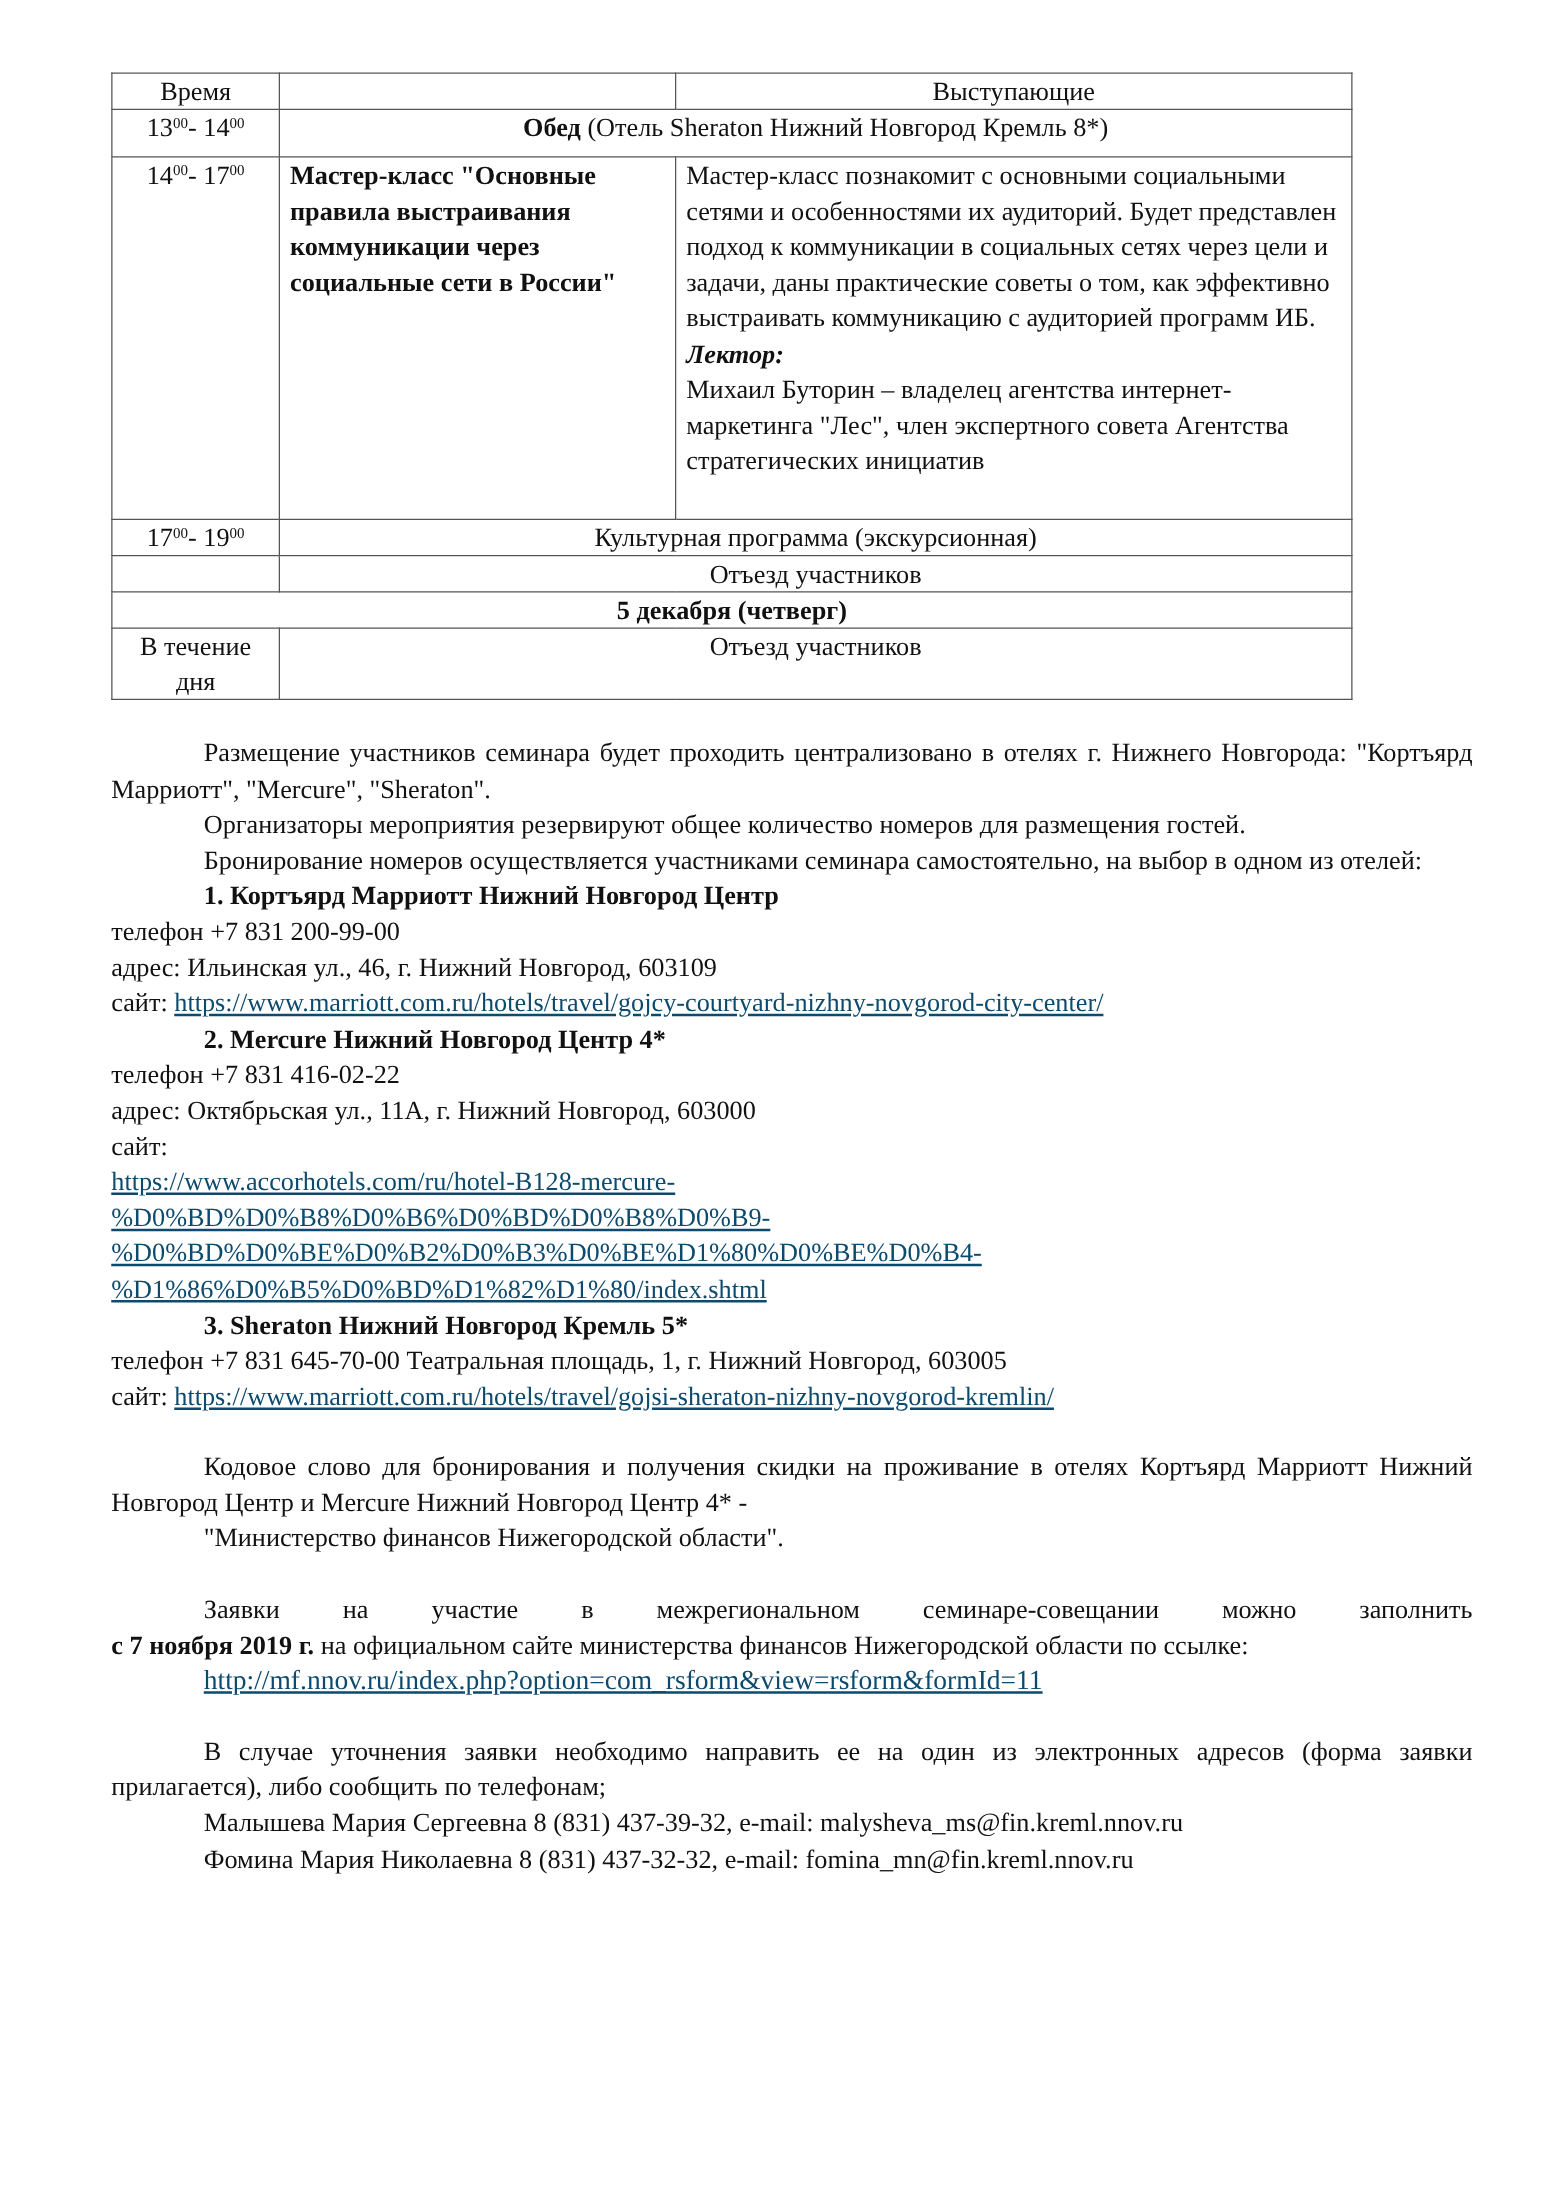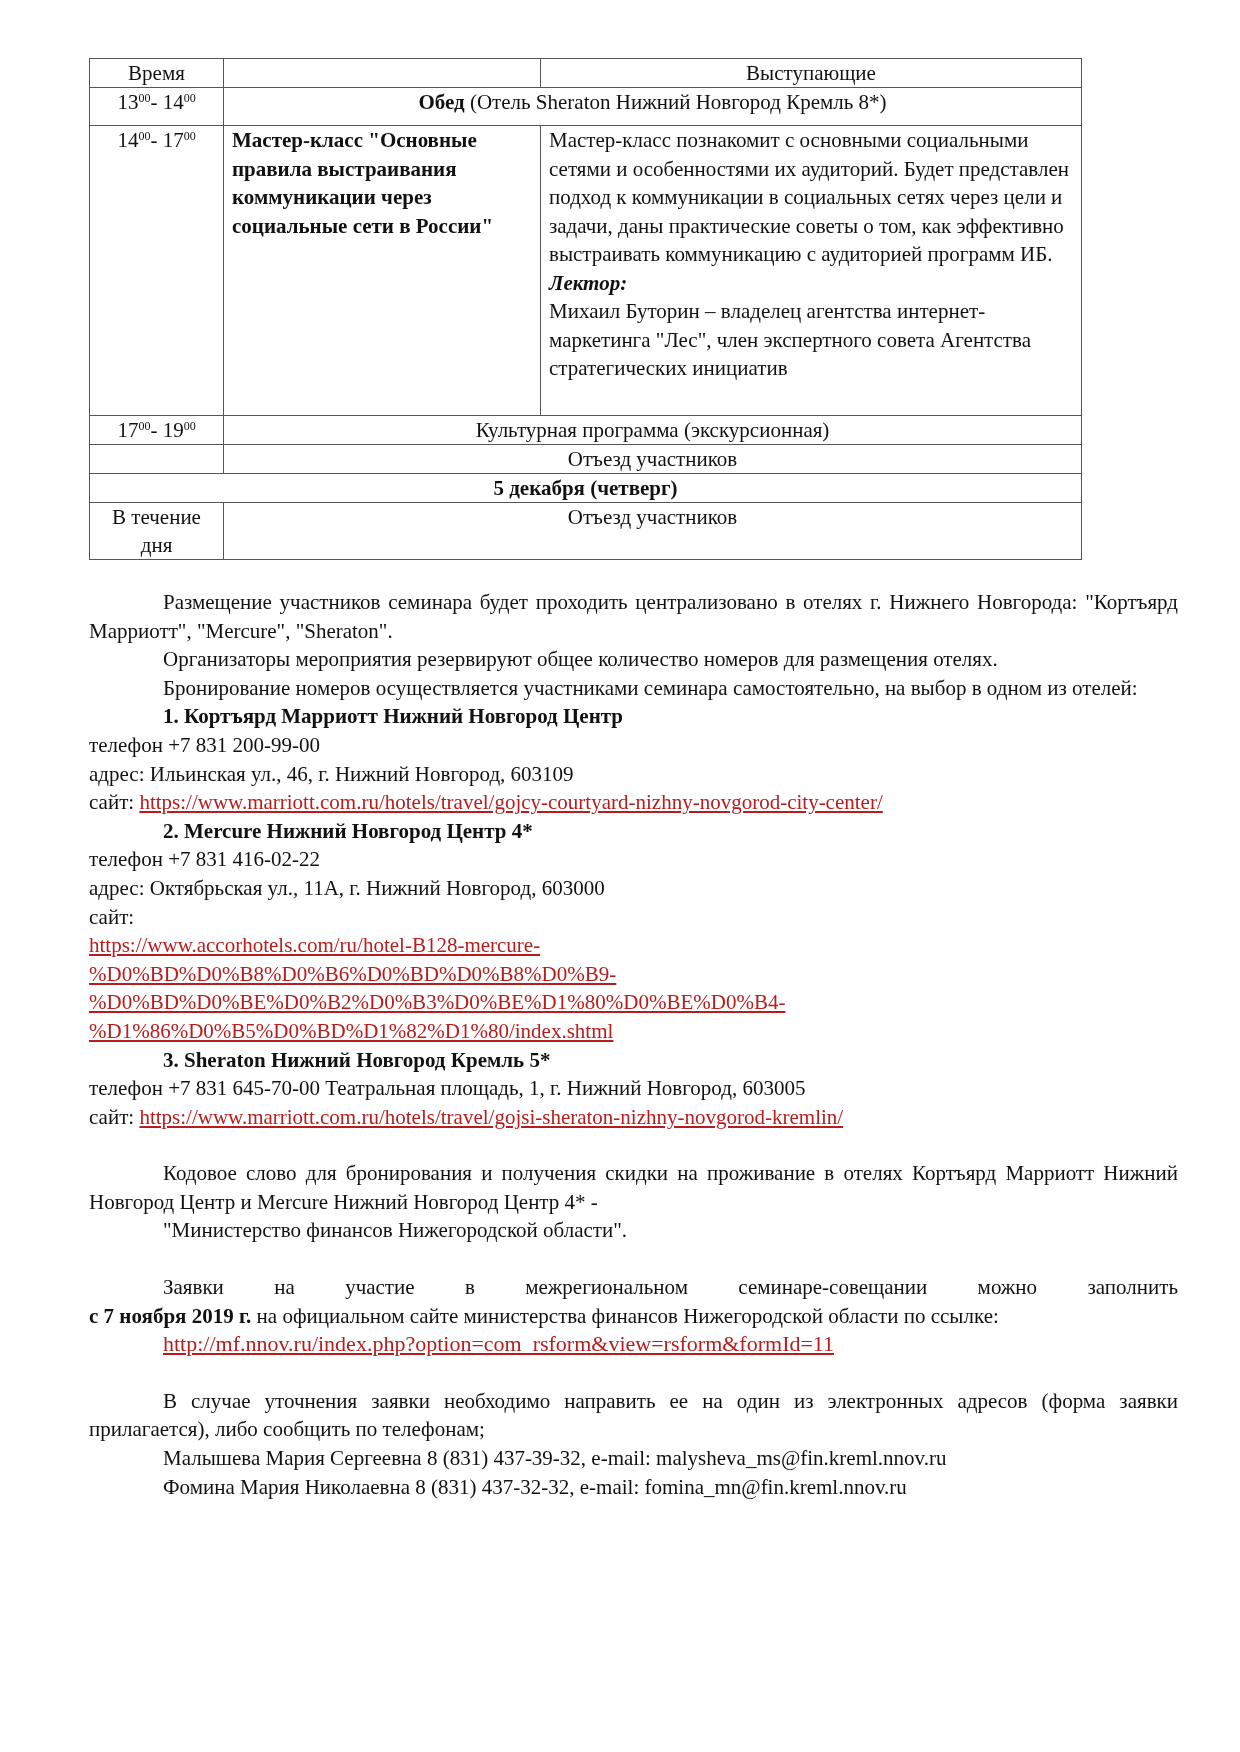--- a/index.html
+++ b/index.html
@@ -17,21 +17,21 @@
   sup { font-size: 12px; vertical-align: top; position: relative; top: -4px; }
   .bold { font-weight: bold; }
   .bi { font-weight: bold; font-style: italic; }
   .topic-title { font-weight: bold; line-height: 28.5px; }
   .desc { line-height: 28.5px; }
   .body-text { margin-top: 28px; line-height: 28.6px; }
   .p { margin: 0; }
   .indent { text-indent: 74px; }
   .justify { text-align: justify; }
   .pad-left { padding-left: 74px; }
-  a.link { color: #b91c1c; text-decoration: underline; }
+  a.link { color: #0c4a6e; text-decoration: underline; }
   .gap { height: 28px; }
   .small-link { font-size: 22px; }
 </style>
 </head>
 <body>
 
 <div class="page">
 
   <table class="sched">
     <tbody>
@@ -76,21 +76,21 @@
     </tr>
     <tr style="height:56px;">
       <td class="c-time">В течение дня</td>
       <td colspan="2" class="center">Отъезд  участников</td>
     </tr>
   </tbody>
     </table>
 
   <div class="body-text">
     <p class="p indent justify">Размещение участников семинара будет проходить централизовано в отелях г. Нижнего Новгорода:  "Кортъярд Марриотт", "Mercure", "Sheraton".</p>
-    <p class="p indent">Организаторы мероприятия резервируют общее количество номеров для размещения отелях.</p>
+    <p class="p indent">Организаторы мероприятия резервируют общее количество номеров для размещения гостей.</p>
     <p class="p indent justify">Бронирование  номеров осуществляется участниками семинара самостоятельно, на выбор в одном из отелей:</p>
 
     <div>
       <p class="p pad-left bold">1. Кортъярд Марриотт Нижний Новгород Центр</p>
       <p class="p">телефон +7 831 200-99-00</p>
       <p class="p">адрес: Ильинская ул., 46, г. Нижний Новгород, 603109</p>
       <p class="p"><span>сайт: </span><a class="link">https://www.marriott.com.ru/hotels/travel/gojcy-courtyard-nizhny-novgorod-city-center/</a></p>
     </div>
 
     <div>

